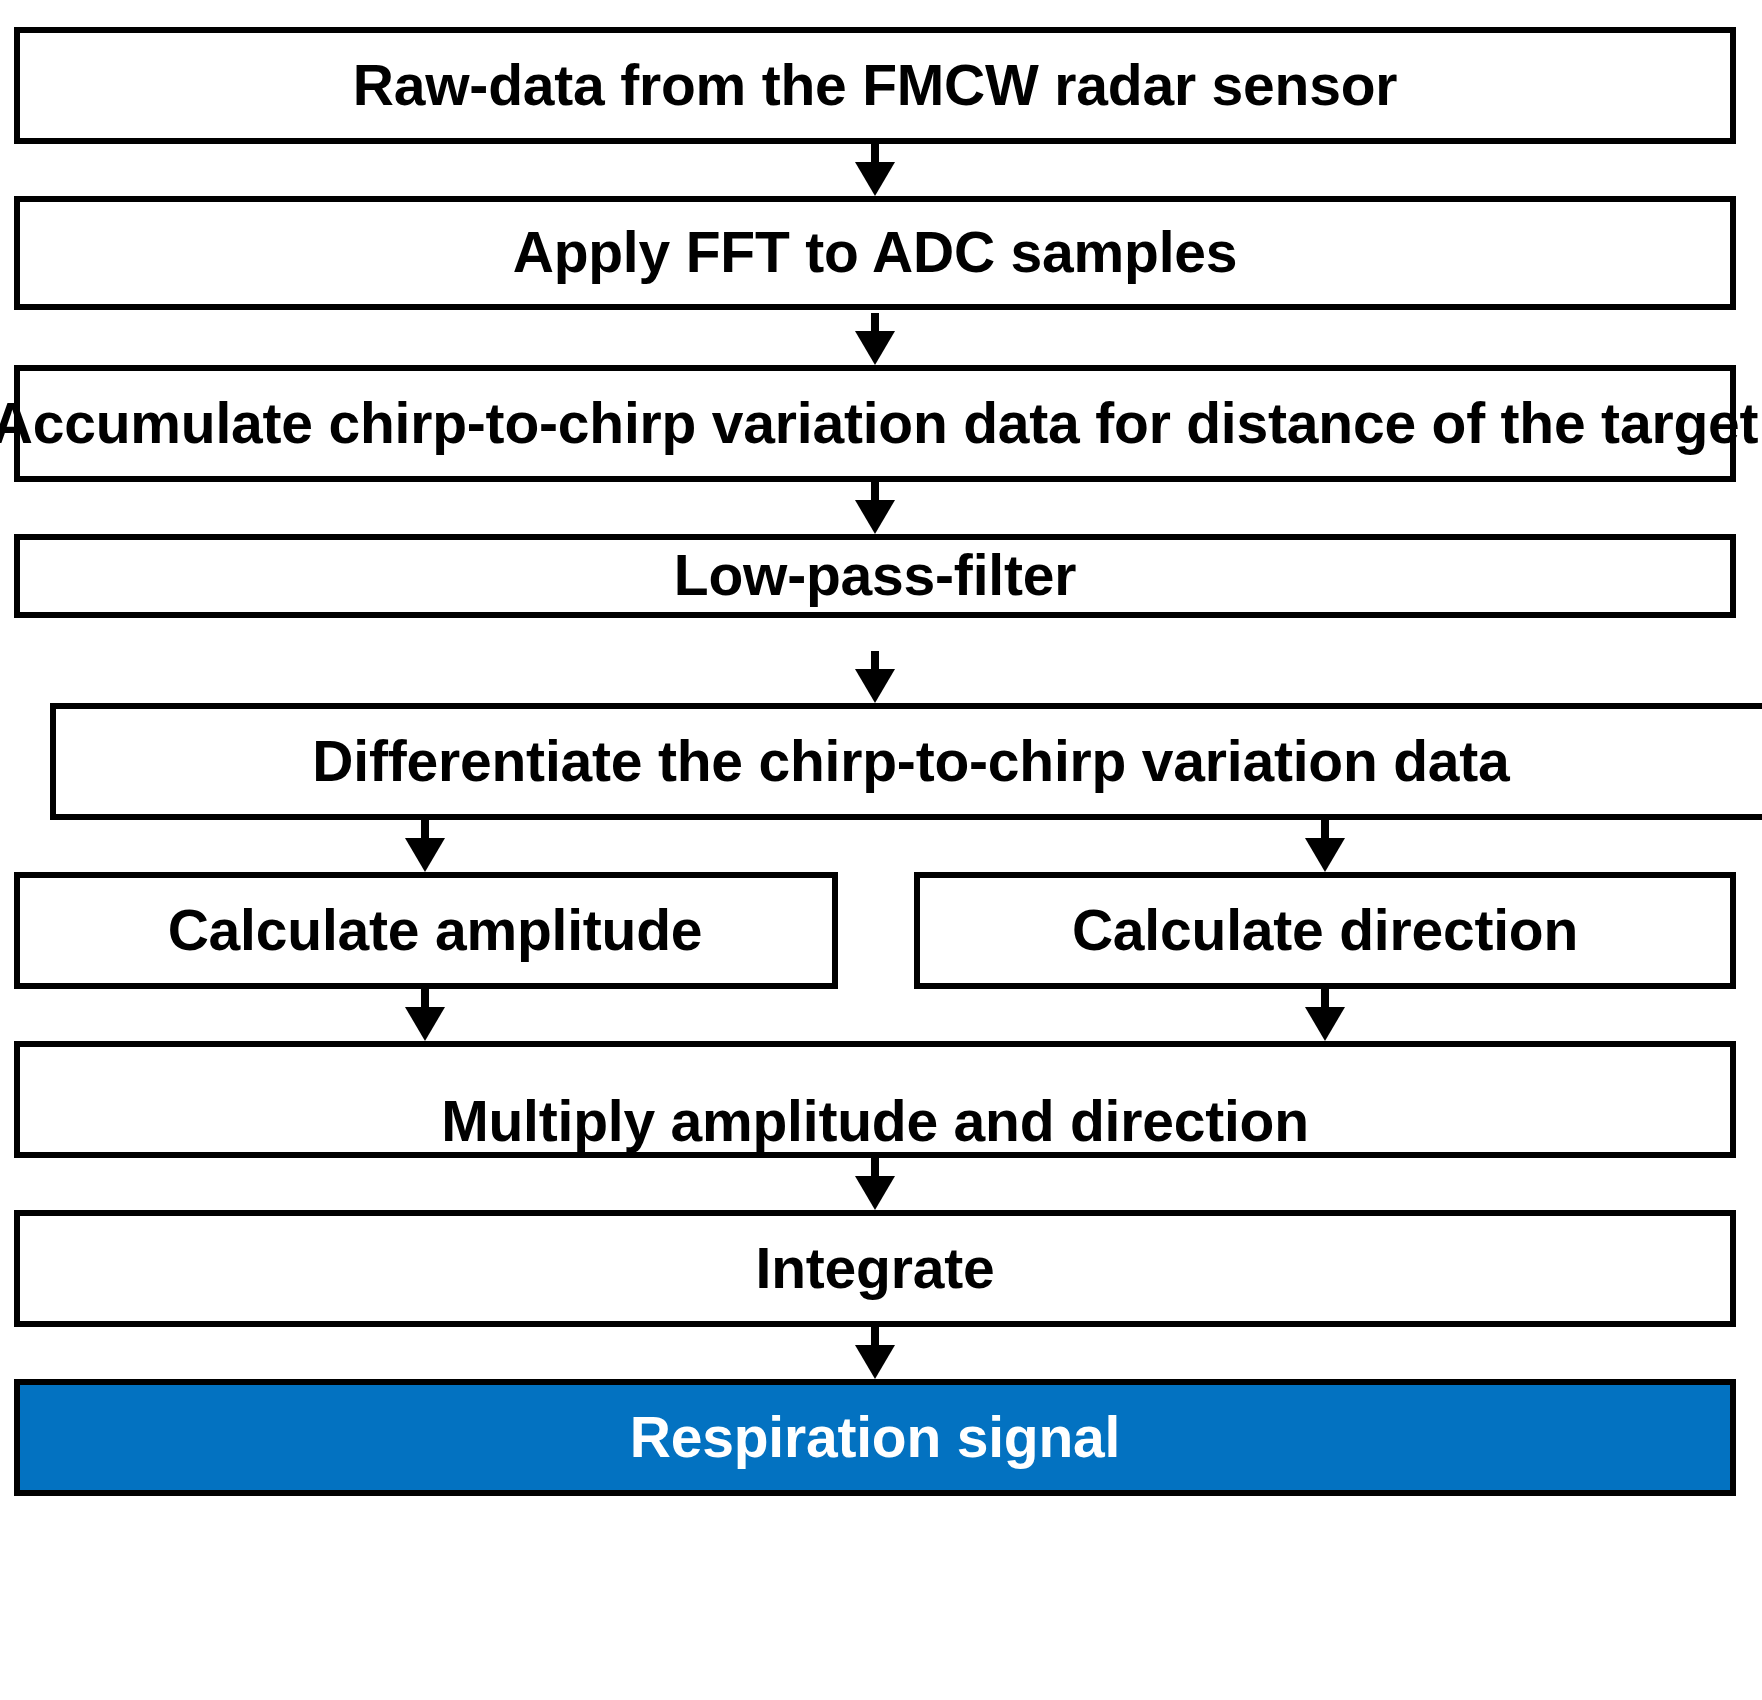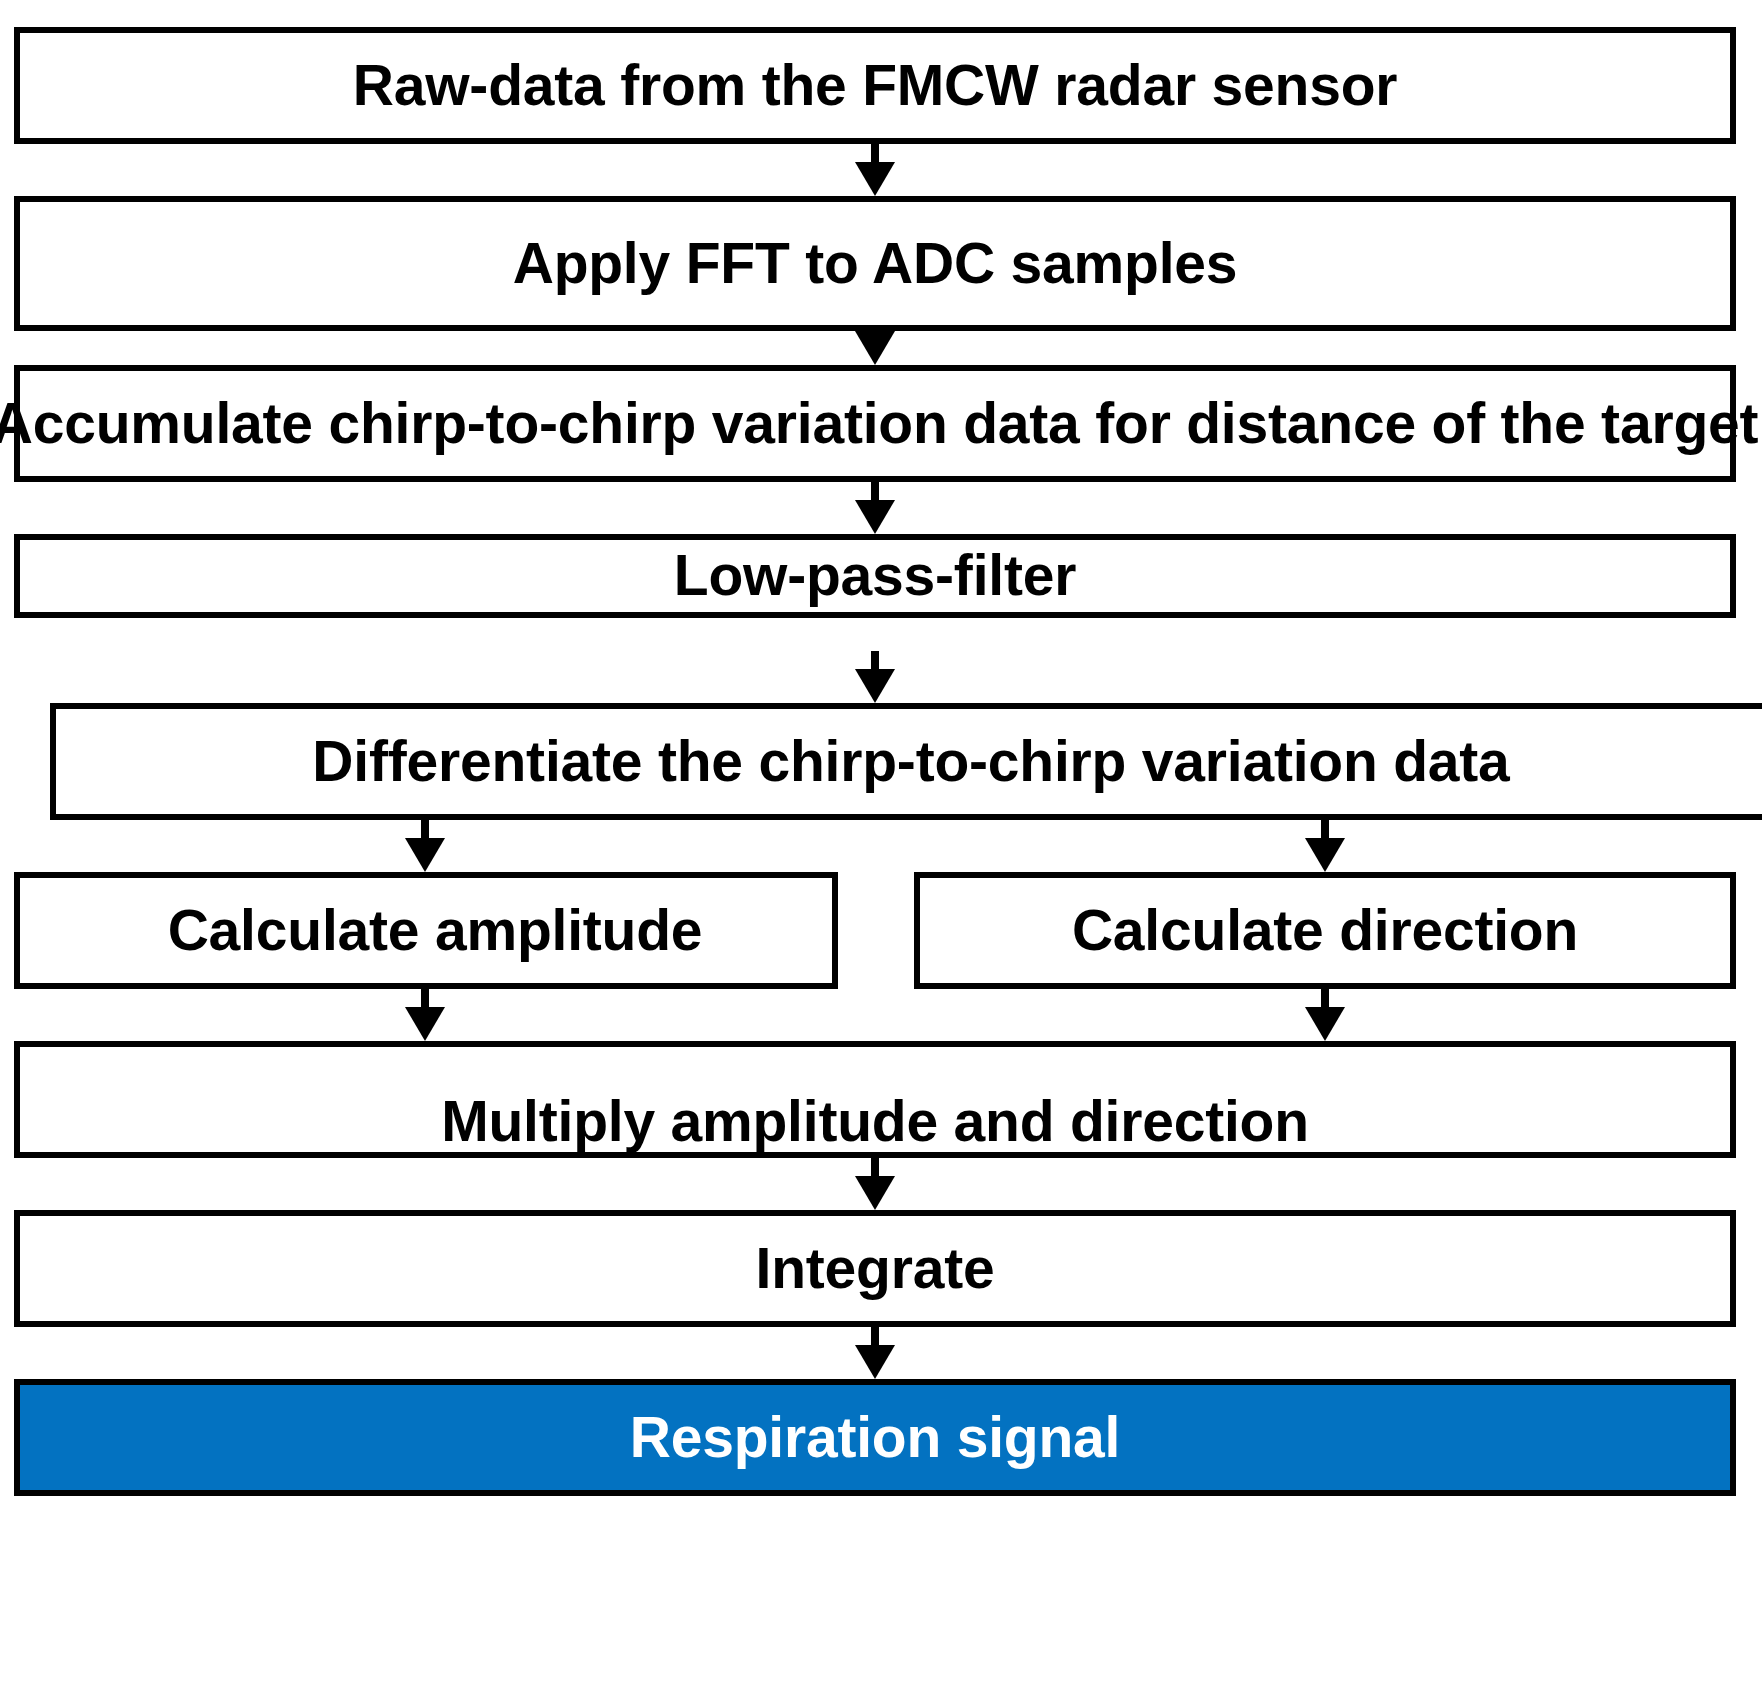--- a/index.html
+++ b/index.html
@@ -111,21 +111,21 @@
     </div>
     <div class="arrow" style="left: 855px; top: 1327px; width: 40px; height: 52px;">
       <svg width="40" height="52" viewBox="0 0 40 52">
         <rect x="16" y="0" width="8" height="18" fill="#000000"></rect>
         <polygon points="0,18 40,18 20,52" fill="#000000"></polygon>
       </svg>
     </div>
     <div class="node" style="left: 14px; top: 27px; width: 1722px; height: 117px;">
       <div class="label">Raw-data from the FMCW radar sensor</div>
     </div>
-    <div class="node" style="left: 14px; top: 196px; width: 1722px; height: 135px;">
+    <div class="node" style="left: 14px; top: 196px; width: 1722px; height: 114px;">
       <div class="label">Apply FFT to ADC samples</div>
     </div>
     <div class="node" style="left: 14px; top: 365px; width: 1722px; height: 117px;">
       <div class="label">Accumulate chirp-to-chirp variation data for distance of the target</div>
     </div>
     <div class="node" style="left: 14px; top: 534px; width: 1722px; height: 84px;">
       <div class="label">Low-pass-filter</div>
     </div>
     <div class="node" style="left: 14px; top: 703px; width: 1722px; height: 117px; margin-left: 36px;">
       <div class="label">Differentiate the chirp-to-chirp variation data</div>

